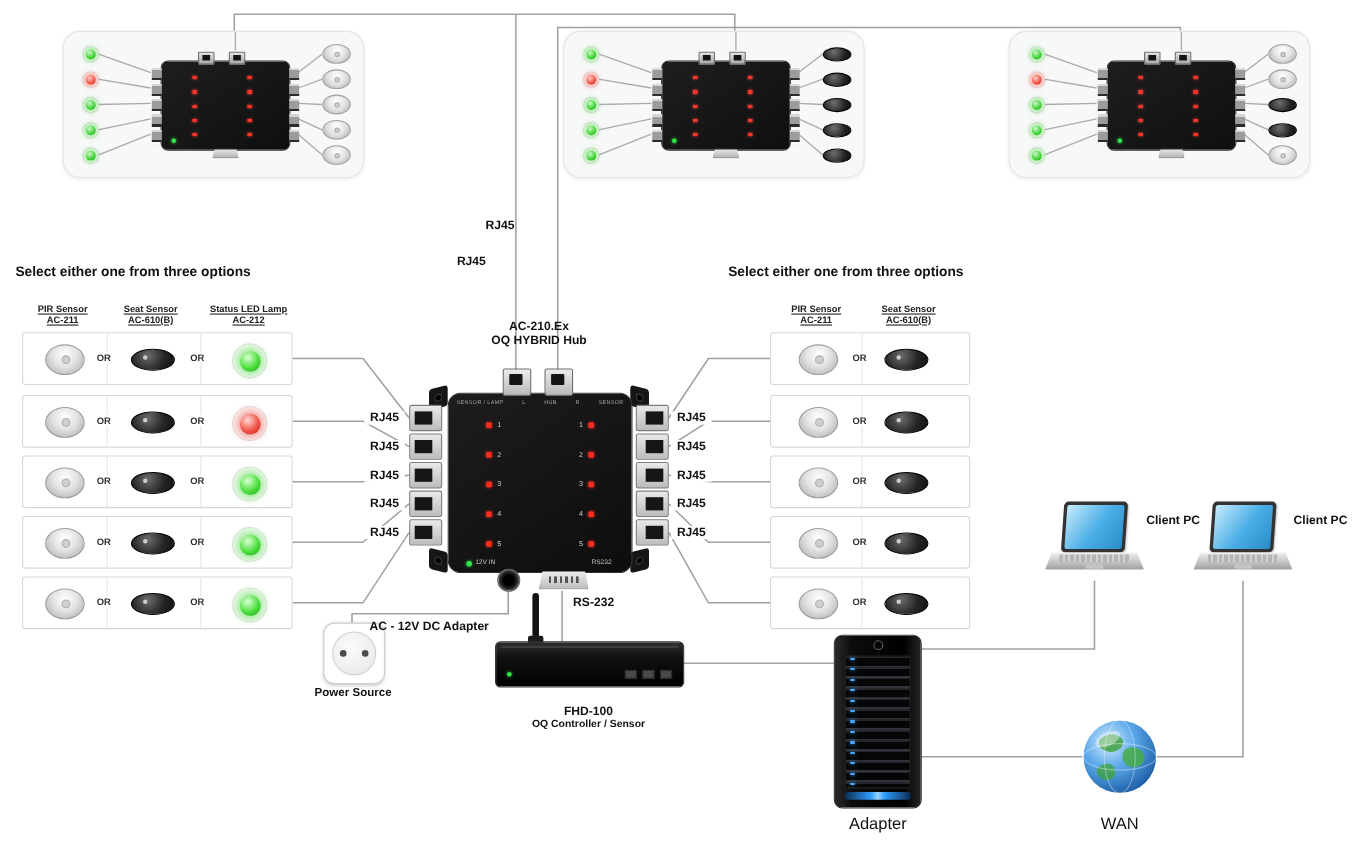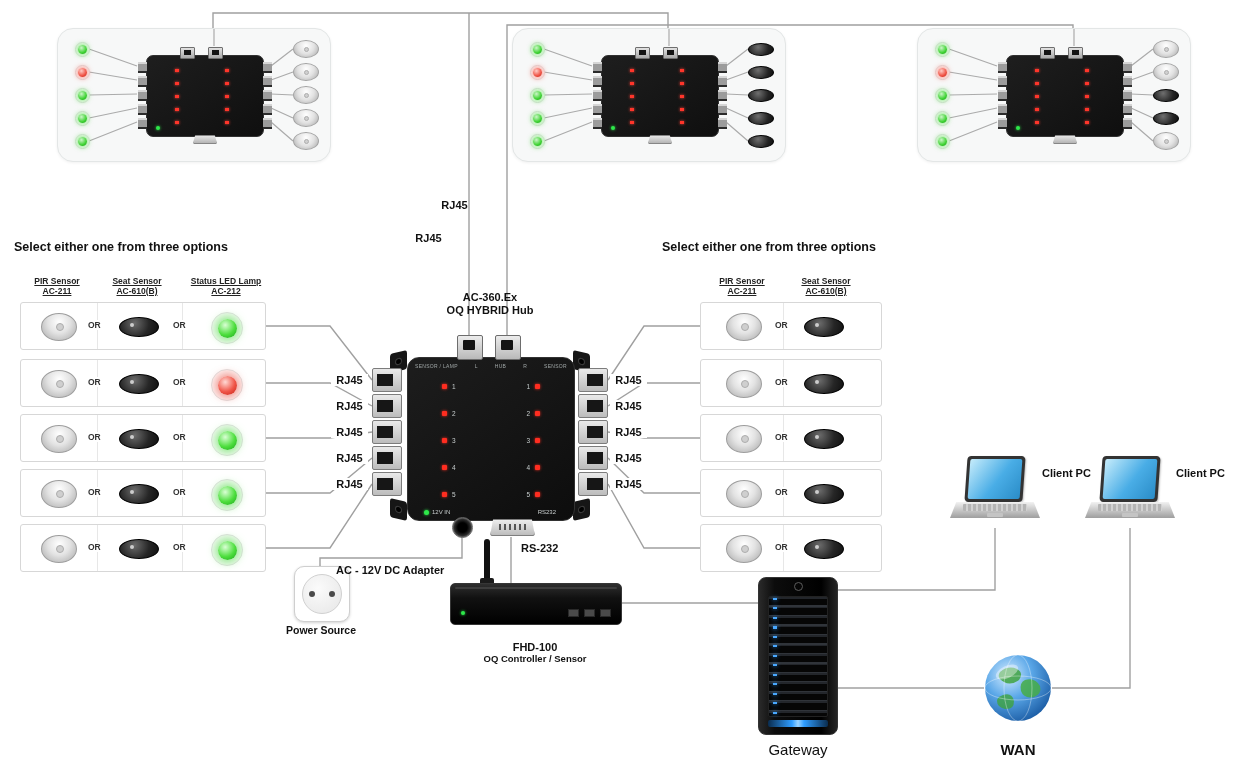--- a/index.html
+++ b/index.html
@@ -203,21 +203,21 @@
     <div class="pdev dev-dome" style="top:34px"></div>
     <div class="pdev dev-seat" style="top:57px"></div>
     <div class="pdev dev-seat" style="top:80px"></div>
     <div class="pdev dev-dome" style="top:103px"></div>
   </div>
 
   <div class="lbl rj45" style="left:436px;top:199px">RJ45</div>
   <div class="lbl rj45" style="left:410px;top:232px">RJ45</div>
 
   <div class="hub-title">
-    <div>AC-360.Ex</div>
+    <div>AC-210.Ex</div>
     <div>OQ HYBRID Hub</div>
   </div>
 
   <div class="tab" style="left:390px;top:352px;transform:skewY(-14deg)"></div>
   <div class="tab" style="left:390px;top:500px;transform:skewY(14deg)"></div>
   <div class="tab" style="left:573px;top:352px;transform:skewY(14deg)"></div>
   <div class="tab" style="left:573px;top:500px;transform:skewY(-14deg)"></div>
 
   <div class="cstack l" style="left:372px">
     <div class="cport"></div>
@@ -432,41 +432,41 @@
   </div>
   <div class="cap" style="left:450px;top:641px;width:170px;font-size:11px">FHD-100</div>
   <div class="cap" style="left:440px;top:653px;width:190px;font-size:9.5px">OQ Controller / Sensor</div>
 
   <div class="server">
     <div class="srv-top"></div>
     <div class="srv-slots"></div>
     <div class="srv-ledstrip"></div>
     <div class="srv-base"></div>
   </div>
-  <div class="cap" style="left:758px;top:741px;width:80px;font-size:15px;font-weight:normal">Gateway</div>
+  <div class="cap" style="left:758px;top:741px;width:80px;font-size:15px;font-weight:normal">Adapter</div>
 
   <div class="wan">
     <svg width="76" height="76" viewBox="0 0 76 76">
       <defs>
         <radialGradient id="gw" cx="35%" cy="30%" r="80%">
           <stop offset="0%" stop-color="#d4ecff"></stop>
           <stop offset="45%" stop-color="#5aa7e8"></stop>
           <stop offset="100%" stop-color="#15559e"></stop>
         </radialGradient>
       </defs>
       <circle cx="38" cy="38" r="33" fill="url(#gw)"></circle>
       <path d="M20,22 q8,-7 17,-3 q7,4 2,11 q-8,6 -15,2 q-8,-4 -4,-10z" fill="#3fa23f" opacity=".85"></path>
       <path d="M45,30 q10,-3 15,6 q2,8 -6,11 q-10,2 -13,-6 q-2,-8 4,-11z" fill="#46ad46" opacity=".85"></path>
       <path d="M23,45 q9,-3 11,6 q0,9 -9,8 q-8,-2 -8,-8 q0,-4 6,-6z" fill="#3fa23f" opacity=".8"></path>
       <ellipse cx="38" cy="38" rx="33" ry="12" fill="none" stroke="rgba(255,255,255,.35)" stroke-width="1"></ellipse>
       <ellipse cx="38" cy="38" rx="14" ry="33" fill="none" stroke="rgba(255,255,255,.35)" stroke-width="1"></ellipse>
       <ellipse cx="27" cy="22" rx="12" ry="6" fill="rgba(255,255,255,.4)" transform="rotate(-25 27 22)"></ellipse>
     </svg>
   </div>
-  <div class="cap" style="left:978px;top:741px;width:80px;font-size:15px;font-weight:bold">WAN</div>
+  <div class="cap" style="left:978px;top:741px;width:80px;font-size:15px;font-weight:normal">WAN</div>
 
   <div class="laptop" style="left:950px">
     <div class="lt-screen"></div>
     <div class="lt-base">
         <div class="lt-keys"></div>
         <div class="lt-pad"></div>
       </div>
   </div>
   <div class="lbl" style="left:1042px;top:467px">Client PC</div>
 

